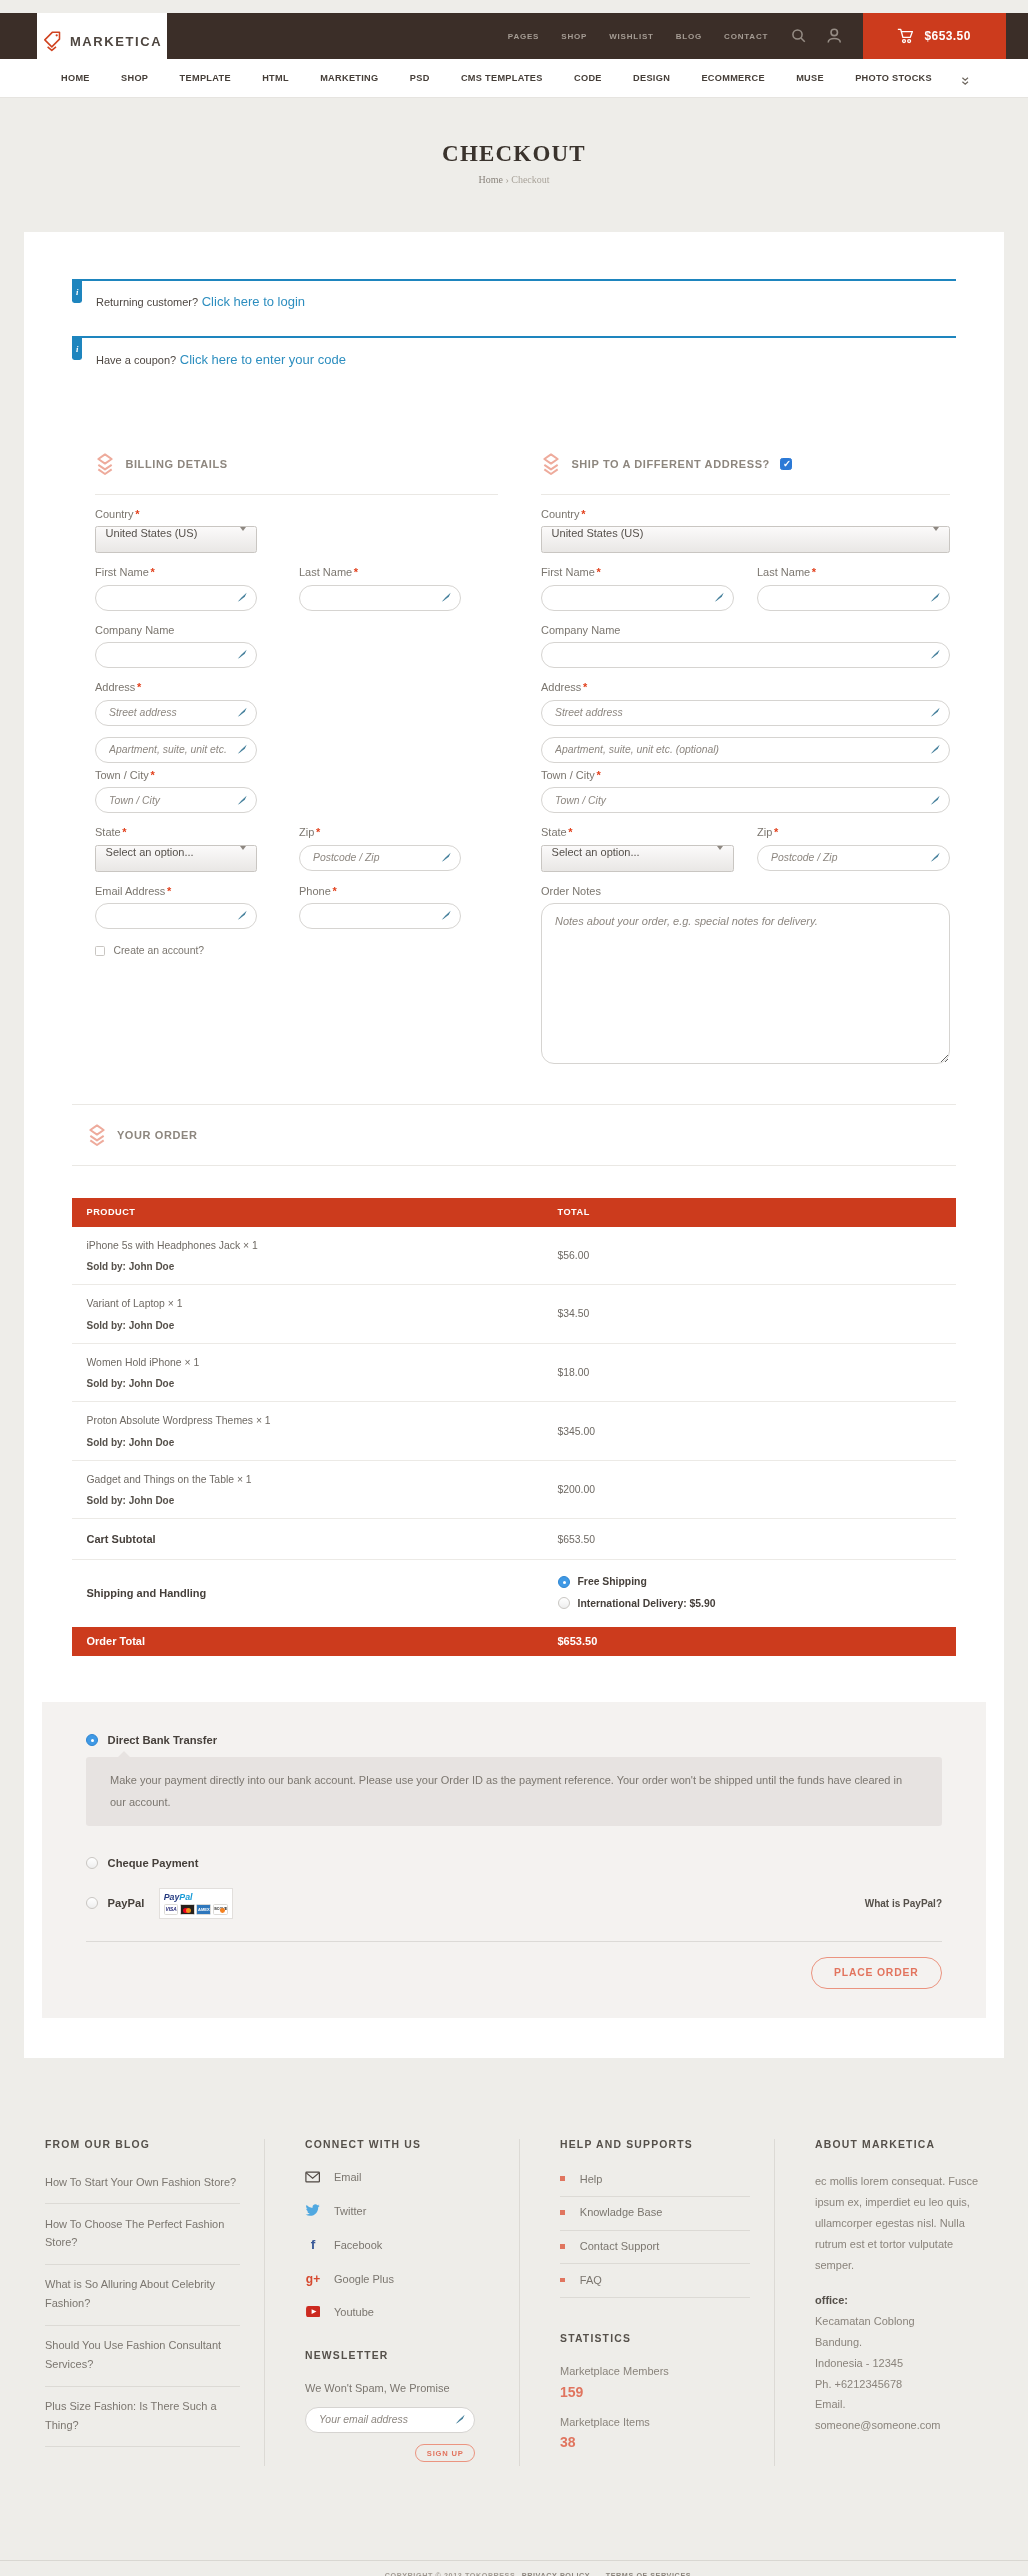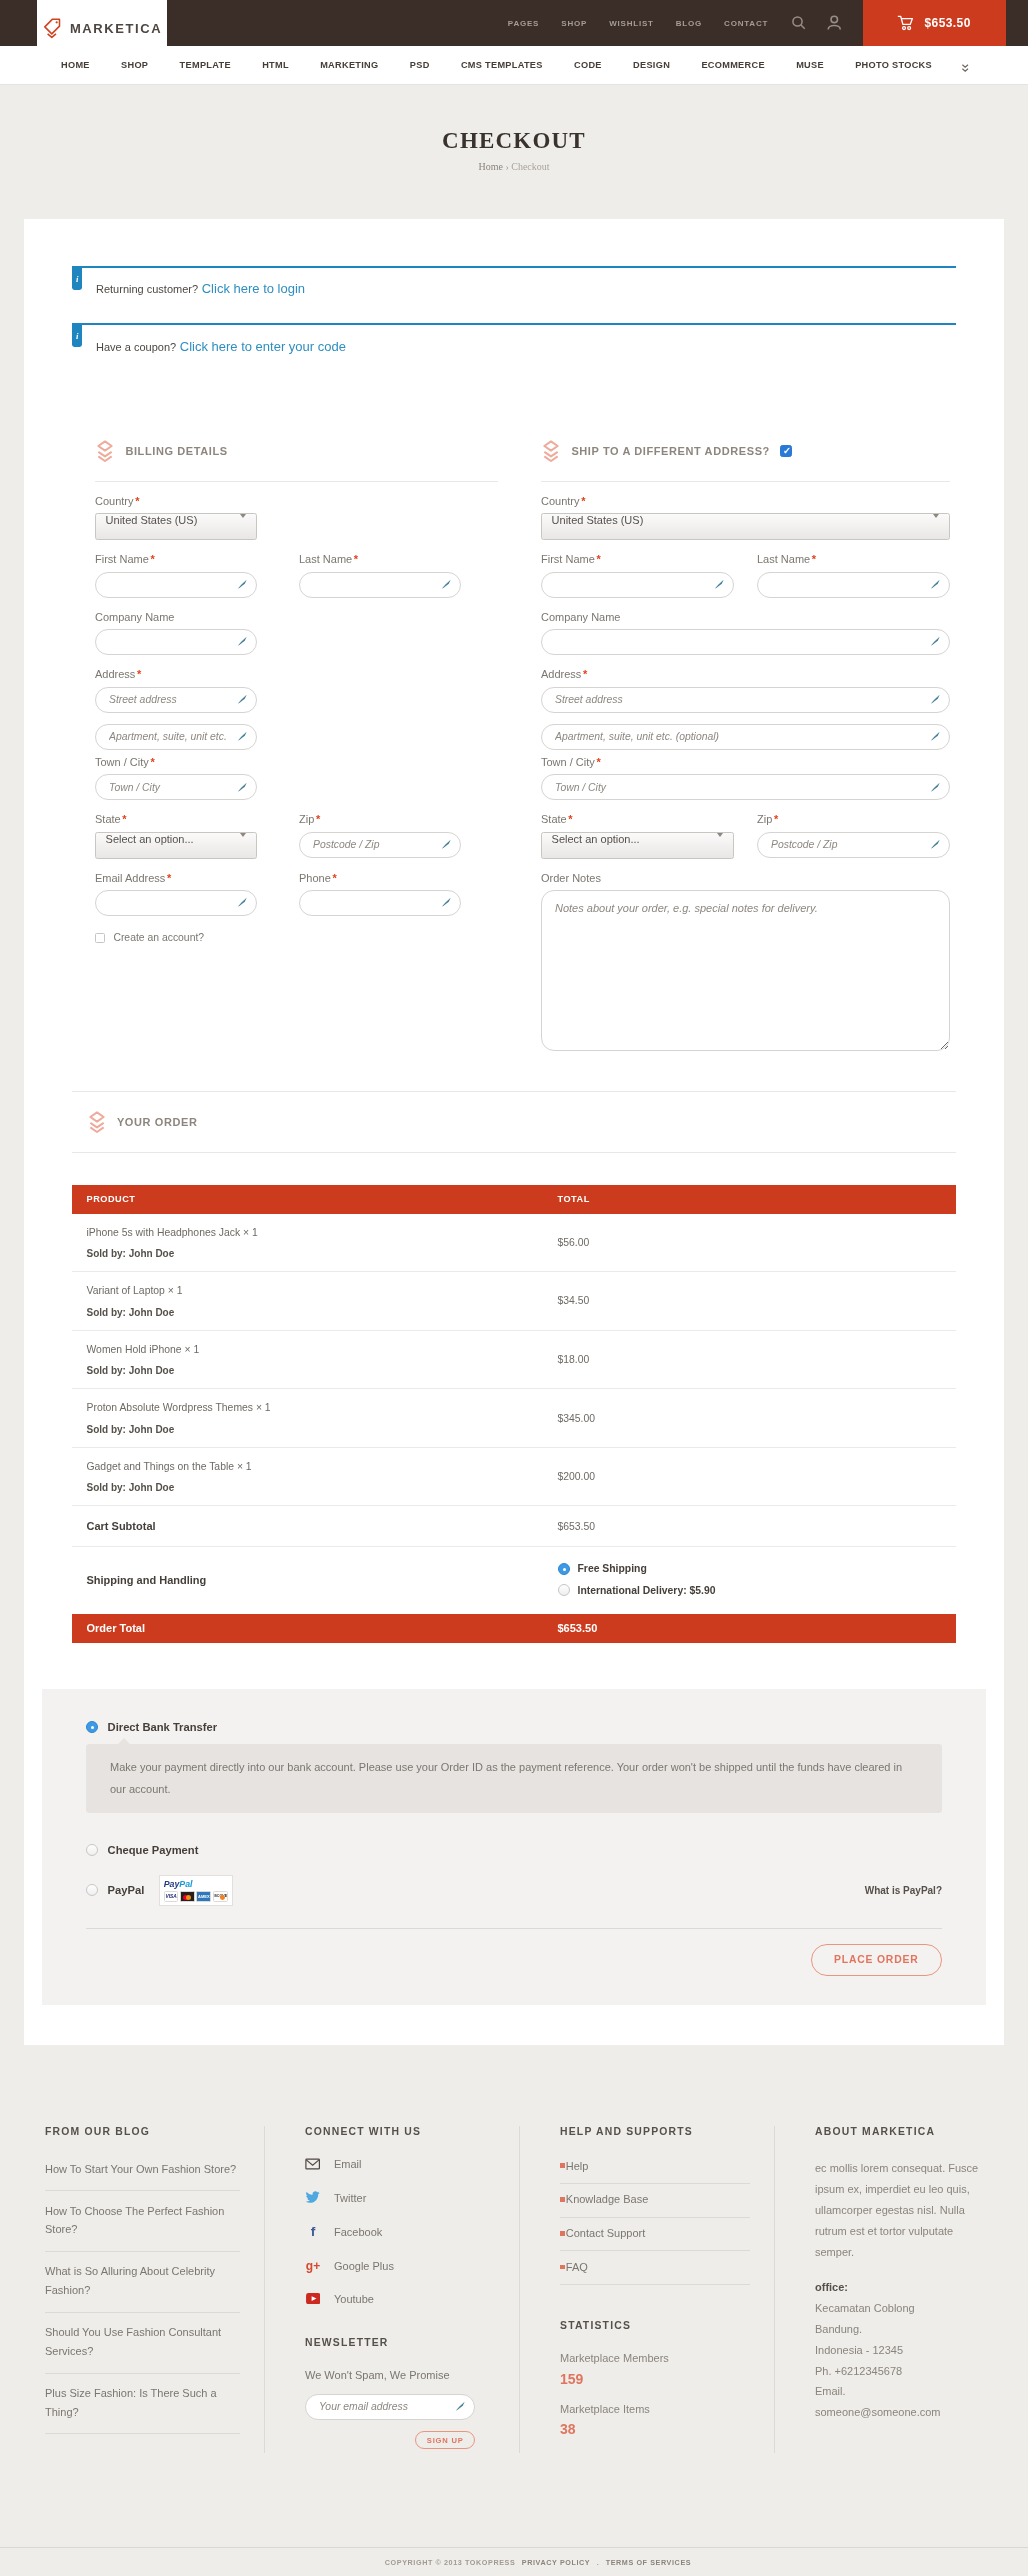--- a/index.html
+++ b/index.html
@@ -5,21 +5,21 @@
   * { margin:0; padding:0; box-sizing:border-box; }
   html,body { width:1028px; }
   body {
     height:2576px; overflow:hidden;
     font-family:"Liberation Sans", sans-serif;
     background:#eeede9; color:#7b766f;
   }
   a { text-decoration:none; }
 
   
-  .top-header { position:relative; height:46px; background:#3b2e28; }
+  .top-header { position:relative; height:46px; background:#3b2e28;margin-top:13px; }
   .logo-box {
     position:absolute; left:37px; top:0; width:130px; height:56px;
     background:#fff; display:flex; align-items:center; justify-content:center; gap:7.2px; z-index:5;
   }
   .logo-box span { font-size:13px; font-weight:bold; letter-spacing:1.6px; color:#4e4640; }
   .top-right { position:absolute; right:0; top:0; height:46px; display:flex; align-items:center; }
   .top-nav { display:flex; gap:22px; margin-right:22.5px; }
   .top-nav a { font-size:8px; font-weight:bold; letter-spacing:0.8px; color:#a59c94; }
   .hd-ic { margin-right:21px; cursor:pointer; display:flex; align-items:center; }
   .cart {
@@ -171,21 +171,21 @@
   .gp-glyph { font-size:12px; font-weight:bold; color:#d6492f; line-height:1; }
   .nl-head { margin-top:32px; }
   .nl-text { font-size:11px; color:#7b766f; margin-bottom:13px; }
   .nl-input-wrap { width:170px; }
   .signup-row { width:170px; display:flex; justify-content:flex-end; margin-top:11.2px; }
   .signup-btn {
     background:transparent; border:0.8px solid #eb9480; color:#e2745e; cursor:pointer;
     border-radius:9.6px; height:18.5px; padding:0 10.4px; font-size:7.6px; font-weight:bold; letter-spacing:0.8px;
     font-family:"Liberation Sans", sans-serif;
   }
-  .help-item { display:flex; align-items:center; gap:1px; padding:9.6px 0 11.2px; border-bottom:0.8px solid #dcdad5; cursor:pointer; }
+  .help-item { display:flex; align-items:center; gap:15px; padding:9.6px 0 11.2px; border-bottom:0.8px solid #dcdad5; cursor:pointer; }
   .help-item:first-of-type { padding-top:1.6px; }
   .help-item i { width:4.8px; height:4.8px; background:#e0755f; flex:none; }
   .help-item span { font-size:11px; color:#7b766f; }
   .stats-head { margin-top:35px; }
   .stat-lbl { font-size:11px; color:#8a847c; }
   .stat-num { font-size:14px; font-weight:bold; color:#e0755f; margin:6.4px 0 16px; }
   .about-p { font-size:11px; color:#8a847c; line-height:1.9; width:173px; }
   .office { margin-top:14.5px; font-size:11px; color:#8a847c; line-height:1.9; }
   .office b { color:#55504a; }
 

